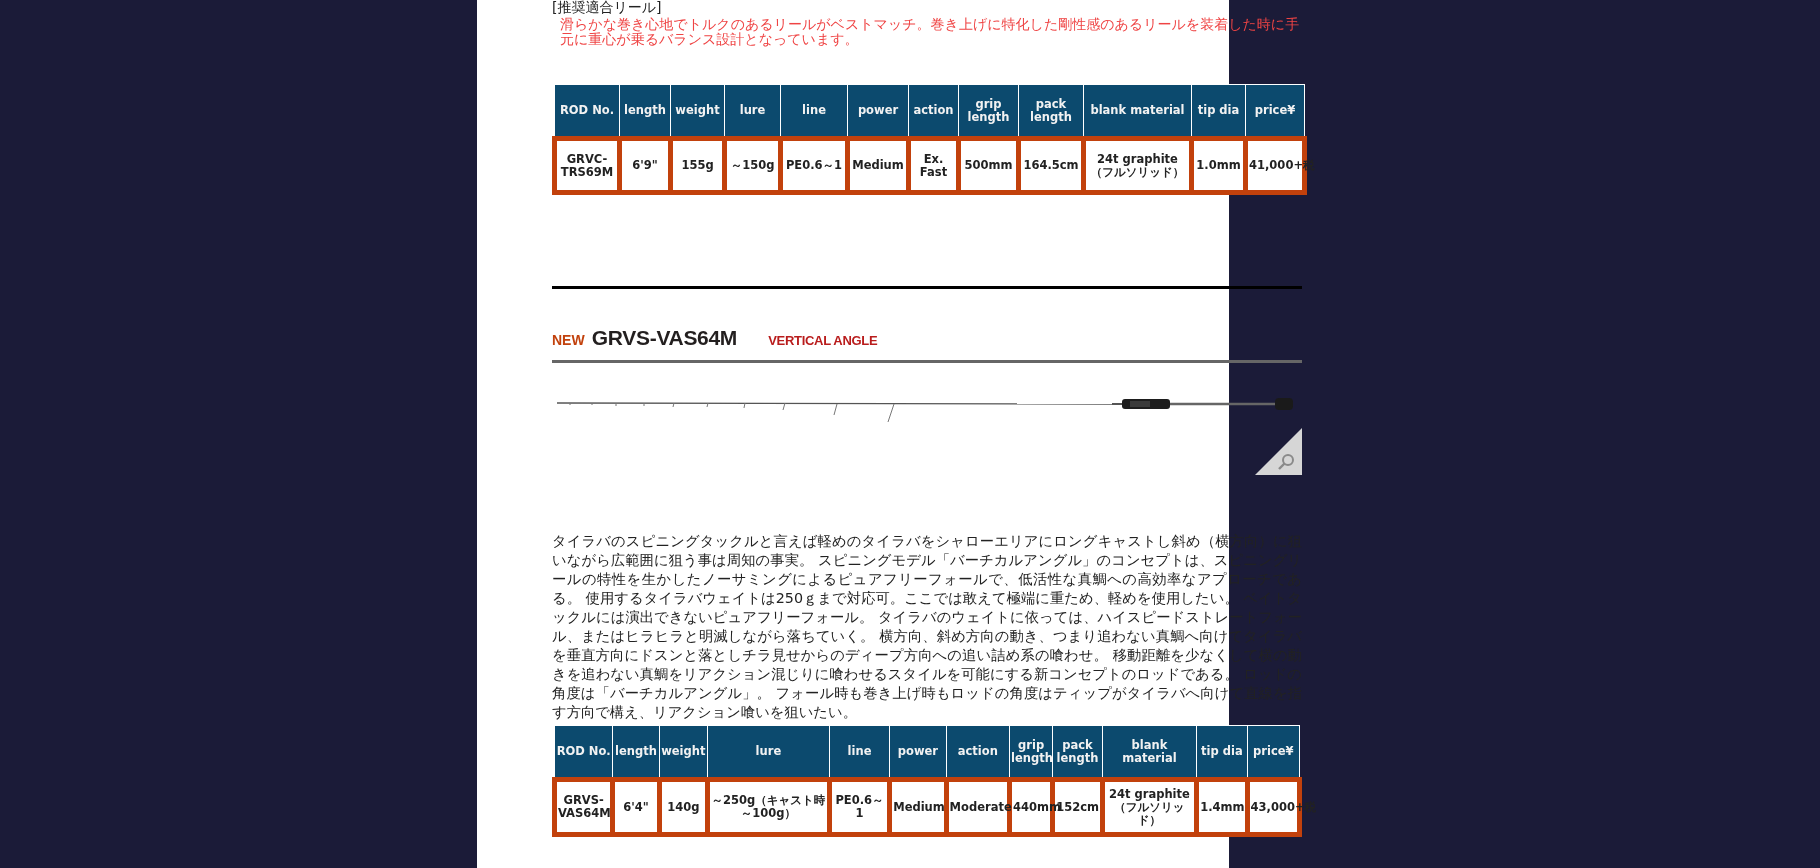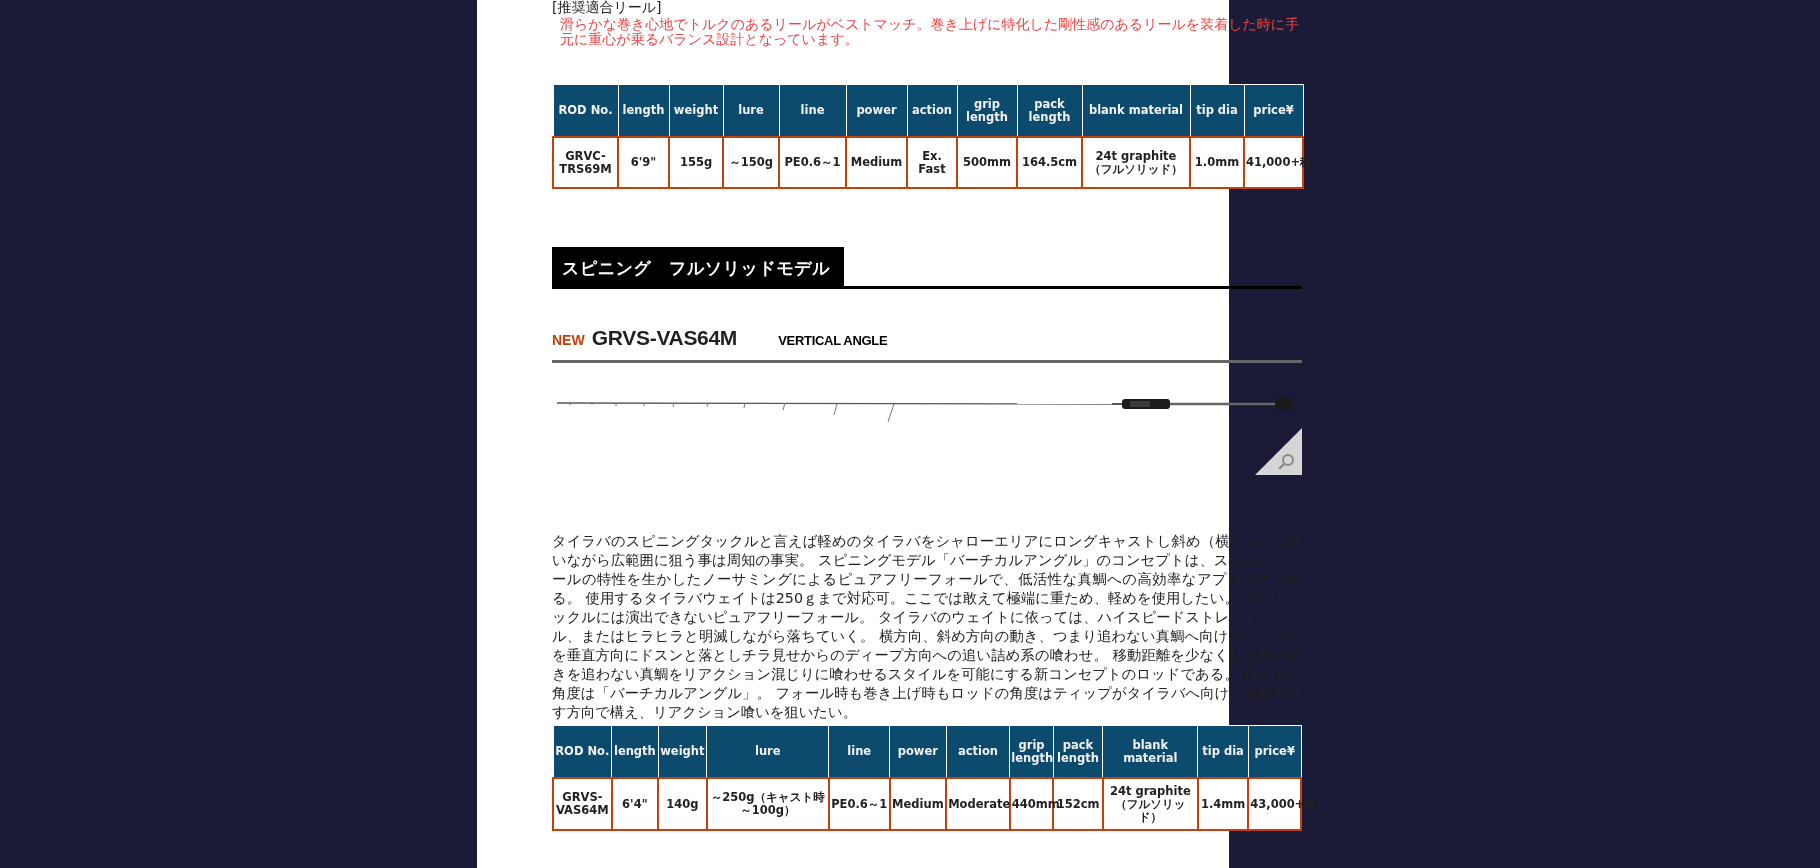--- a/index.html
+++ b/index.html
@@ -22,42 +22,42 @@
     border-collapse:collapse; table-layout:fixed;
     font-family:"DejaVu Sans", sans-serif;
     font-size:11.5px; font-weight:bold; text-align:center;
   }
   table.spec th {
     background:#0c4a6e; color:#f2f2f2; font-weight:bold;
     border:1px solid #ffffff; border-bottom:none; padding:2px 1px;
     line-height:13px;
   }
   table.spec td {
-    background:#ffffff; color:#222; border:2px solid #c2410c;
+    background:#ffffff; color:#222; border:5px solid #c2410c;
     padding:2px 1px; line-height:13px; font-weight:bold;
   }
   #table1 { top:84px; }
   #table1 th { height:47px; }
   #table1 td { height:45px; }
   #table2 { top:725px; }
   #table2 th { height:47px; }
   #table2 td { height:46px; }
 
   .section-head { position:absolute; top:247px; left:0; width:750px; height:42px; }
   .section-head .bar {
     position:absolute; left:0; top:0; height:42px; width:292px; background:#000;
     color:#fff; font-size:17px; font-weight:bold; line-height:42px; padding-left:10px; box-sizing:border-box;
     letter-spacing:0.5px;
   }
   .section-head .rule { position:absolute; left:0; right:0; bottom:0; height:3px; background:#000; }
 
   .model-title { position:absolute; top:326px; left:0; white-space:nowrap; }
   .model-title .new { color:#c2410c; font-weight:bold; font-size:14px; font-family:"Liberation Sans", sans-serif; }
   .model-title .name { color:#231f1f; font-weight:bold; font-size:21px; font-family:"Liberation Sans", sans-serif; margin-left:2px; letter-spacing:-0.3px; }
-  .model-title .sub { color:#000000; font-weight:bold; font-size:13px; font-family:"Liberation Sans", sans-serif; margin-left:36px; letter-spacing:-0.3px; }
+  .model-title .sub { color:#b91c1c; font-weight:bold; font-size:13px; font-family:"Liberation Sans", sans-serif; margin-left:26px; letter-spacing:-0.3px; }
   .model-rule { position:absolute; top:360px; left:0; width:750px; height:3px; background:#666; }
 
   .rod-image { position:absolute; top:380px; left:0; width:750px; height:70px; }
   .zoom-corner { position:absolute; left:703px; top:428px; width:47px; height:47px; }
 
   .desc {
     position:absolute; top:503px; left:0; width:750px;
     font-size:14.3px; line-height:19px; color:#222;
     text-align:justify; word-break:break-all;margin-top:29px;
   }
@@ -114,21 +114,20 @@
           <td>500mm</td>
           <td>164.5cm</td>
           <td>24t graphite（フルソリッド）</td>
           <td>1.0mm</td>
           <td>41,000+税</td>
         </tr>
       </tbody>
     </table>
 
     <div class="section-head">
-      <div class="bar">スピニング　フルソリッドモデル</div>
       <div class="rule"></div>
     </div>
 
     <div class="model-title">
       <span class="new">NEW</span>
       <span class="name">GRVS-VAS64M</span>
       <span class="sub">VERTICAL ANGLE</span>
     </div>
     <div class="model-rule"></div>
 

